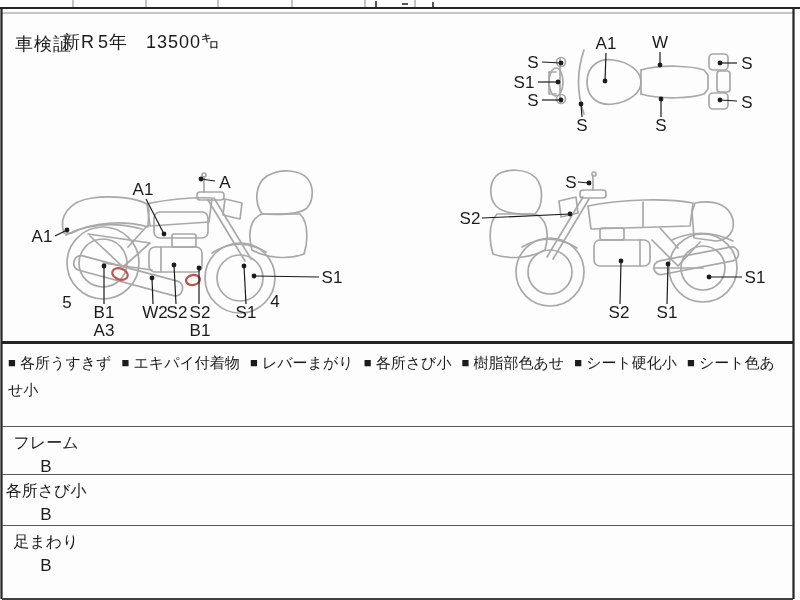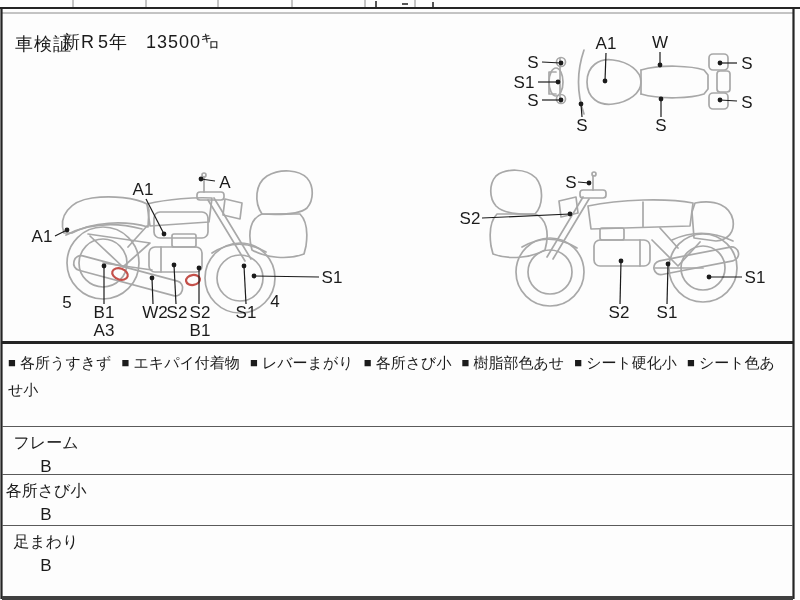--- a/index.html
+++ b/index.html
@@ -28,21 +28,21 @@
   .sh-row{height:24px;line-height:24px;white-space:nowrap;}
   .sh-era{display:inline-block;width:36px;}
   .sh-year{display:inline-block;width:48px;}
 
   
   .cond{position:absolute;left:2px;top:341px;width:791px;border-top:3px solid #242424;box-sizing:border-box;}
   .crow{display:flex;box-sizing:border-box;border-bottom:1px solid #5a5a5a;}
   .crow:nth-child(1){height:83px;}
   .crow:nth-child(2){height:48px;}
   .crow:nth-child(3){height:51px;}
-  .crow:nth-child(4){height:74px;border-bottom:4px solid #404040;}
+  .crow:nth-child(4){height:74px;border-bottom:2px solid #404040;}
   .cat{width:88px;flex:0 0 88px;text-align:center;padding-top:7px;box-sizing:border-box;}
   .cat-name{font-size:16px;line-height:18px;}
   .cat-grade{font-size:17px;line-height:18px;margin-top:6px;}
   .items{flex:1;padding:6px 6px 0 6px;font-size:15px;line-height:26px;box-sizing:border-box;}
   .item{margin-right:10px;}
   .bullet{font-size:13px;position:relative;top:-1px;}
 </style>
 </head>
 <body>
 

